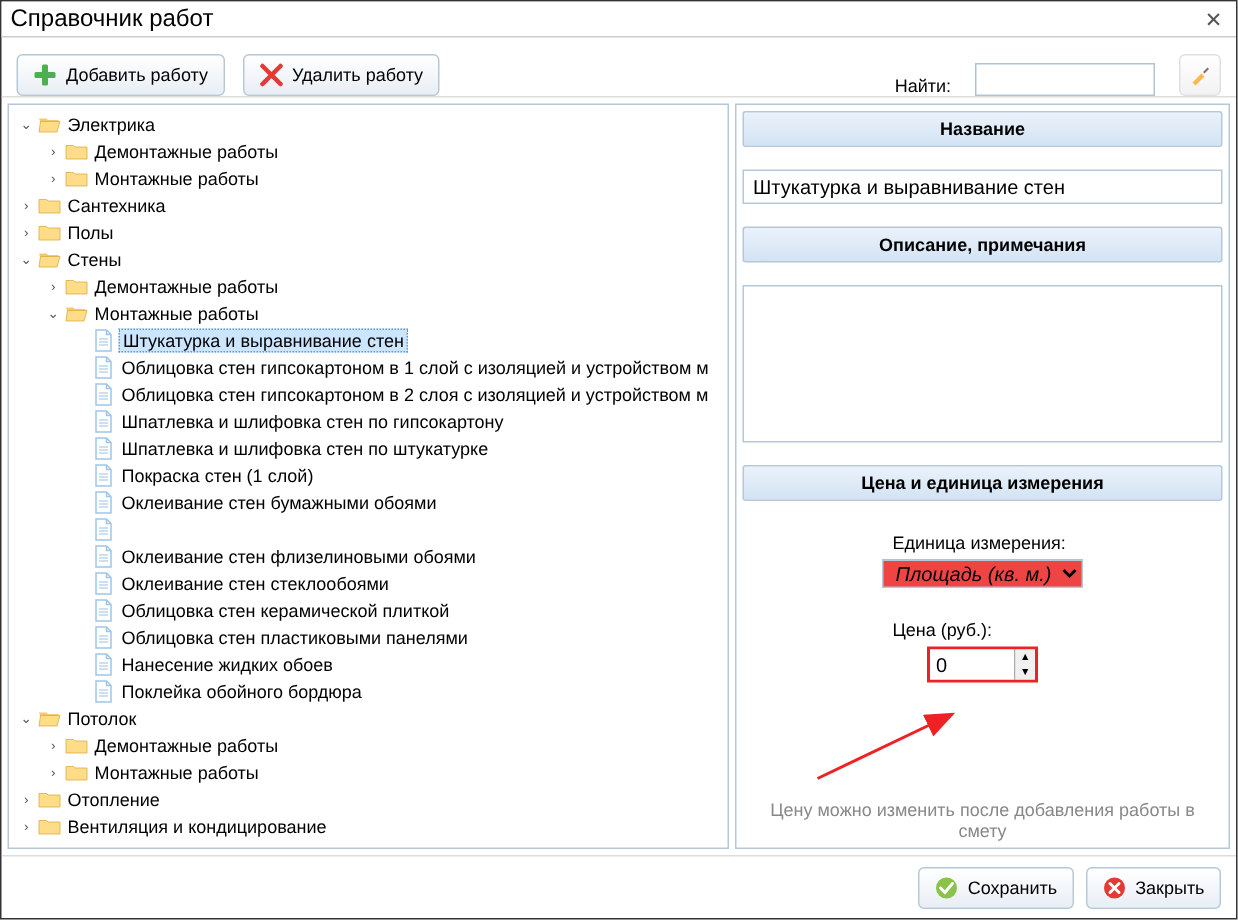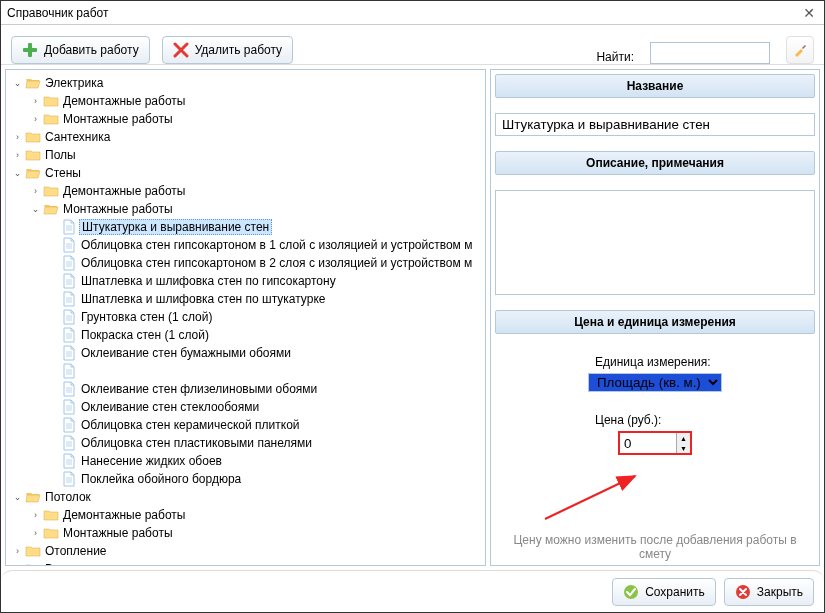--- a/index.html
+++ b/index.html
@@ -16,21 +16,21 @@
   }
   .titlebar {
     height: 24px;
     background: #fff;
     border-bottom: 1px solid #ccc;
     display: flex;
     align-items: center;
     padding: 0 6px;
     justify-content: space-between;
   }
-  .titlebar .title { font-size: 12px; }
+  .titlebar .title { font-size: 16px; }
   .titlebar .close-x {
     width: 18px; height: 18px;
     display: flex; align-items: center; justify-content: center;
     cursor: pointer;
     font-size: 14px;
     color: #555;
   }
   .toolbar {
     height: 40px;
     display: flex;
@@ -118,22 +118,23 @@
     align-items: center;
     gap: 4px;
     margin-top: 6px;
     flex-direction: column;
   }
   .form-row label { width: 120px; }
   .select {
     flex: 1;
     border: 1px solid #b5c8d8;
     height: 22px;
-    background: #1d4ed8;
+    background: #ef4444;
     padding: 0 4px;
+    font-style: italic;
   }
   .price-box {
     display: inline-flex;
     align-items: stretch;
     border: 2px solid #e22;
     height: 24px;
   }
   .price-box input {
     width: 56px;
     border: none;
@@ -167,21 +168,20 @@
     margin-top: -6px;
   }
   .footer {
     height: 42px;
     border-top: 1px solid #ddd;
     display: flex;
     align-items: center;
     justify-content: flex-end;
     gap: 8px;
     padding: 0 10px;
-    border-radius: 11px;
   }
   
   .tree ul { list-style: none; margin: 0; padding-left: 18px; }
   .tree > ul { padding-left: 6px; }
   .tree li { white-space: nowrap; }
   .tree-row {
     display: flex;
     align-items: center;
     gap: 2px;
     height: 18px;
@@ -423,35 +423,20 @@
                       <span class="expand blank"></span>
                       <span class="icon">
                         <svg viewBox="0 0 16 16" width="16" height="16">
                           <path d="M3 1h7l3 3v11H3z" fill="#fff" stroke="#9ec6e8"></path>
                           <path d="M10 1v3h3" fill="none" stroke="#9ec6e8"></path>
                           <line x1="5" y1="7" x2="11" y2="7" stroke="#bcd6ec"></line>
                           <line x1="5" y1="9" x2="11" y2="9" stroke="#bcd6ec"></line>
                           <line x1="5" y1="11" x2="11" y2="11" stroke="#bcd6ec"></line>
                         </svg>
                       </span>
-                      <span class="tree-label">Грунтовка стен (1 слой)</span>
-                    </div>
-                  </li>
-                  <li>
-                    <div class="tree-row">
-                      <span class="expand blank"></span>
-                      <span class="icon">
-                        <svg viewBox="0 0 16 16" width="16" height="16">
-                          <path d="M3 1h7l3 3v11H3z" fill="#fff" stroke="#9ec6e8"></path>
-                          <path d="M10 1v3h3" fill="none" stroke="#9ec6e8"></path>
-                          <line x1="5" y1="7" x2="11" y2="7" stroke="#bcd6ec"></line>
-                          <line x1="5" y1="9" x2="11" y2="9" stroke="#bcd6ec"></line>
-                          <line x1="5" y1="11" x2="11" y2="11" stroke="#bcd6ec"></line>
-                        </svg>
-                      </span>
                       <span class="tree-label">Покраска стен (1 слой)</span>
                     </div>
                   </li>
                   <li>
                     <div class="tree-row">
                       <span class="expand blank"></span>
                       <span class="icon">
                         <svg viewBox="0 0 16 16" width="16" height="16">
                           <path d="M3 1h7l3 3v11H3z" fill="#fff" stroke="#9ec6e8"></path>
                           <path d="M10 1v3h3" fill="none" stroke="#9ec6e8"></path>

